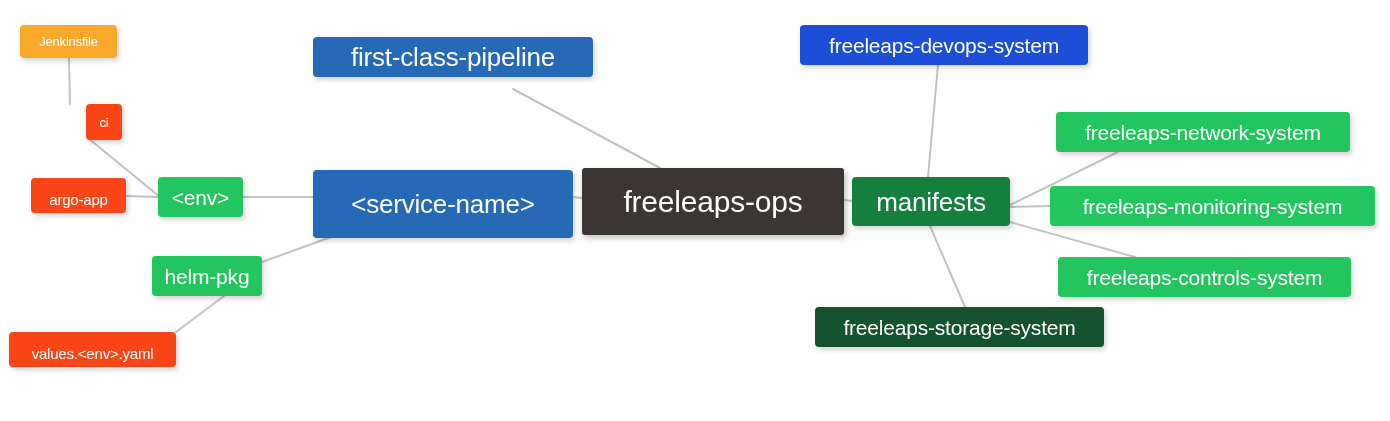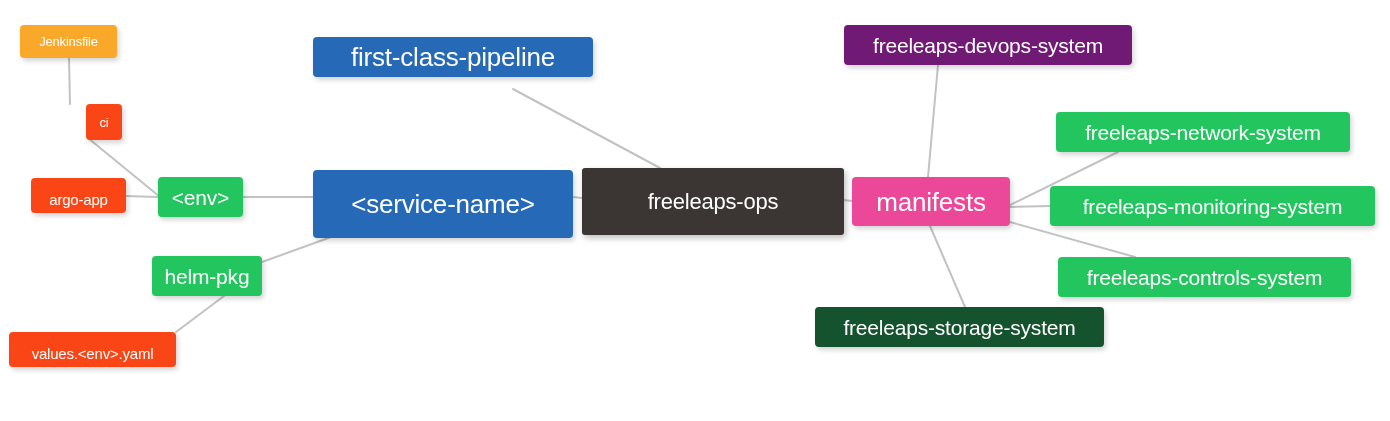--- a/index.html
+++ b/index.html
@@ -40,21 +40,21 @@
     line-height: 1;
     box-shadow: 2px 3px 5px rgba(0,0,0,0.17);
     letter-spacing: -0.2px;
     padding: 6px 10px;
     cursor: pointer;
   }
   .node.root {
     border-radius: 3px;
     box-shadow: 2px 3px 6px rgba(0,0,0,0.25);
   }
-  .lvl-root  { font-size: 22px; }
+  .lvl-root  { font-size: 30px; }
   .lvl-1     { font-size: 26px; }
   .lvl-2     { font-size: 21px; }
   .lvl-3     { font-size: 15px; align-items: flex-end; }
   .lvl-4     { font-size: 13px; }
 </style>
 </head>
 <body>
 
 <div id="mindmap">
   <svg id="edge-layer" viewBox="0 0 1390 421" width="1390" height="421" xmlns="http://www.w3.org/2000/svg">
@@ -94,24 +94,24 @@
       </div>
       <div class="node lvl-2" style="left: 152px; top: 256px; width: 110px; height: 40px; background: rgb(34, 197, 94);">
         <span>helm-pkg</span>
       </div>
       <div class="node lvl-3" style="left: 9px; top: 332px; width: 167px; height: 35px; background: rgb(250, 70, 22);">
         <span>values.&lt;env&gt;.yaml</span>
       </div>
       <div class="node lvl-root root" style="left: 582px; top: 168px; width: 262px; height: 67px; background: rgb(59, 54, 52);">
         <span>freeleaps-ops</span>
       </div>
-      <div class="node lvl-1" style="left: 852px; top: 177px; width: 158px; height: 49px; background: #ec4899;">
+      <div class="node lvl-1" style="left: 852px; top: 177px; width: 158px; height: 49px; background: #15803d;">
         <span>manifests</span>
       </div>
-      <div class="node lvl-2" style="left: 800px; top: 25px; width: 288px; height: 40px; background: #701a75; margin-left: 44px;">
+      <div class="node lvl-2" style="left: 800px; top: 25px; width: 288px; height: 40px; background: #1d4ed8;">
         <span>freeleaps-devops-system</span>
       </div>
       <div class="node lvl-2" style="left: 1056px; top: 112px; width: 294px; height: 40px; background: rgb(34, 197, 94);">
         <span>freeleaps-network-system</span>
       </div>
       <div class="node lvl-2" style="left: 1050px; top: 186px; width: 325px; height: 40px; background: rgb(34, 197, 94); text-align: right;">
         <span>freeleaps-monitoring-system</span>
       </div>
       <div class="node lvl-2" style="left: 1058px; top: 257px; width: 293px; height: 40px; background: rgb(34, 197, 94);">
         <span>freeleaps-controls-system</span>

